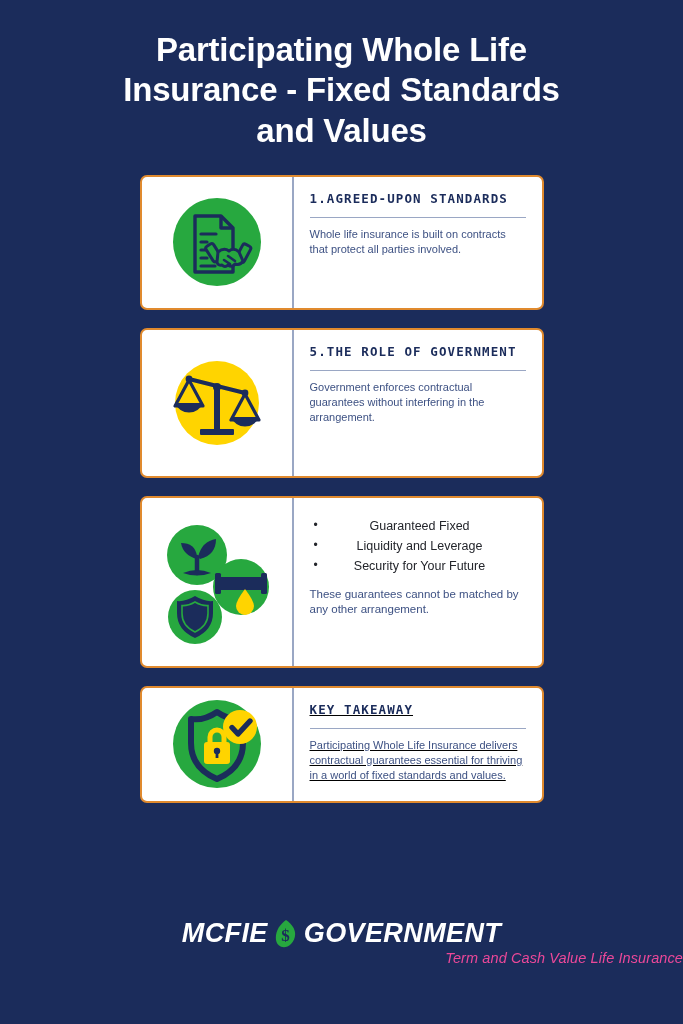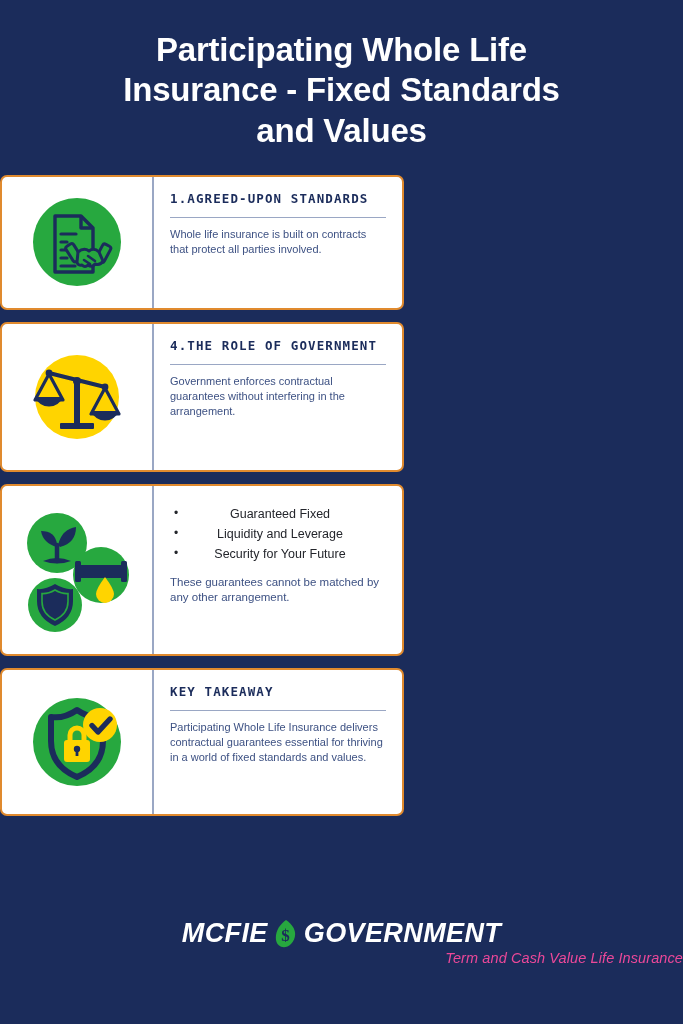--- a/index.html
+++ b/index.html
@@ -26,21 +26,22 @@
     text-align: center;
     letter-spacing: -0.2px;
   }
 
   
   .cards {
     margin: 0;
     padding: 24px 0 0 0;
     display: flex;
     flex-direction: column;
-    gap: 12px;
+    align-items: center;
+    gap: 18px;
   }
   .card {
     width: 404px;
     background: #ffffff;
     border: 2px solid #e08a2e;
     border-radius: 7px;
     display: flex;
     box-sizing: border-box;
     overflow: hidden;
   }
@@ -102,21 +103,21 @@
     color: #3d5183;
     font-size: 11.5px;
     line-height: 1.37;
     margin: 0;
   }
 
   
   .card-1 { height: 135px; }
   .card-2 { height: 150px; }
   .card-3 { height: 172px; }
-  .card-4 { height: 148px; }
+  .card-4 { height: 117px; text-decoration: underline; }
 
   
   .footer {
     position: absolute;
     left: 0;
     right: 0;
     bottom: 58px;
     text-align: right;
   }
   .logo-row {
@@ -193,21 +194,21 @@
         <circle cx="22" cy="26" r="3.4" fill="#1b2c5b"></circle>
         <path d="M22 27 L8 53 H36 Z" fill="none" stroke="#1b2c5b" stroke-width="3.2" stroke-linejoin="round"></path>
         <path d="M8 50 a15 15 0 0 0 28 0 Z" fill="#1b2c5b"></path>
 
         <circle cx="78" cy="40" r="3.4" fill="#1b2c5b"></circle>
         <path d="M78 41 L64 67 H92 Z" fill="none" stroke="#1b2c5b" stroke-width="3.2" stroke-linejoin="round"></path>
         <path d="M64 64 a15 15 0 0 0 28 0 Z" fill="#1b2c5b"></path>
       </svg>
     </div>
     <div class="card-body">
-      <div class="card-heading">4.THE ROLE OF GOVERNMENT</div>
+      <div class="card-heading">5.THE ROLE OF GOVERNMENT</div>
       <p class="card-text">Government enforces contractual guarantees without interfering in the arrangement.</p>
     </div>
   </div>
 
   <div class="card card-3">
     <div class="card-icon">
       <svg width="120" height="130" viewBox="0 0 120 130">
 
         <g>
           <circle cx="40" cy="38" r="30" fill="#27a83f"></circle>

